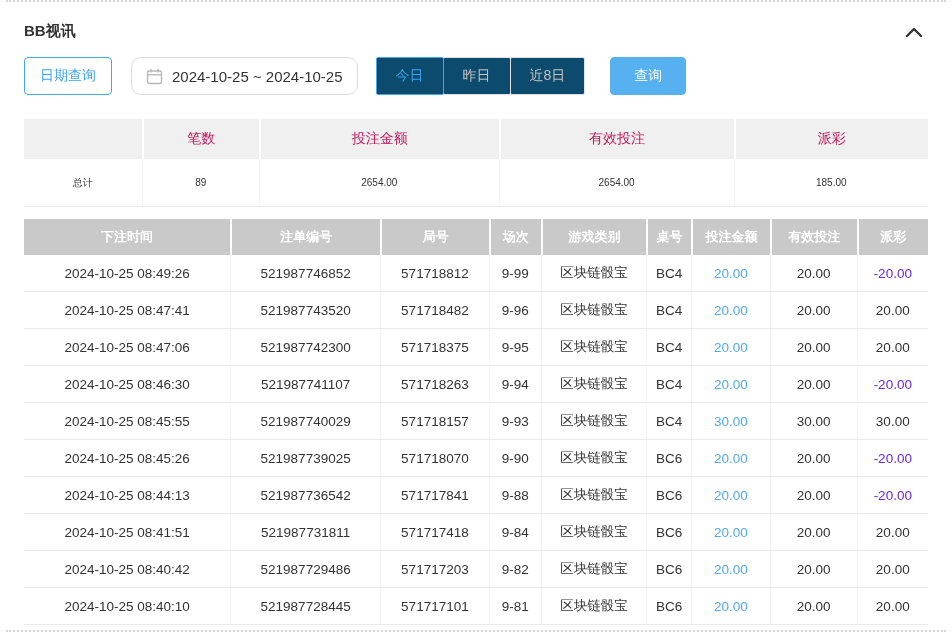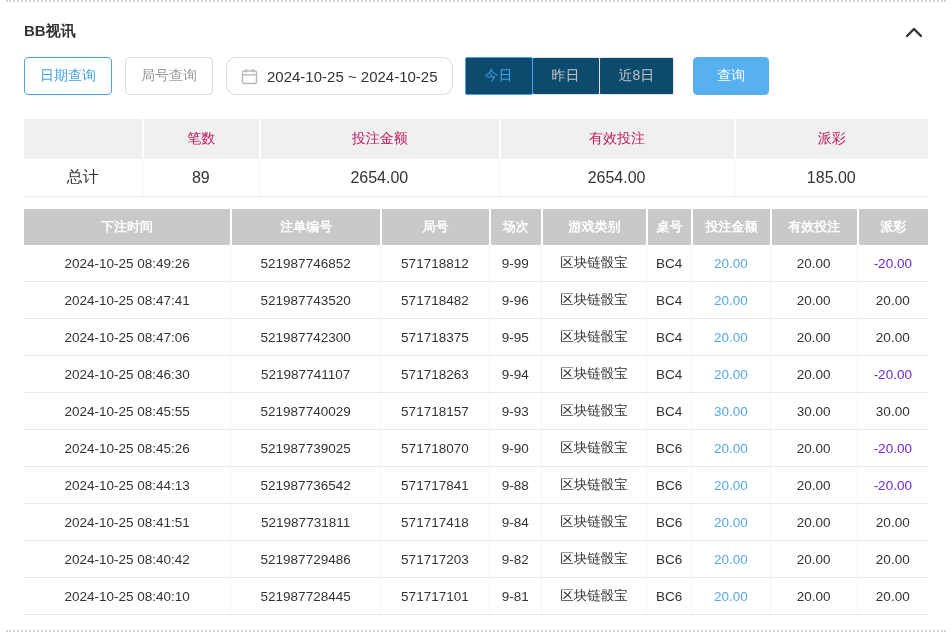--- a/index.html
+++ b/index.html
@@ -26,21 +26,21 @@
     display: flex; justify-content: space-between; align-items: center;
     padding: 20px 28px 10px 24px;
   }
   .section-header h2 { font-size: 15px; font-weight: bold; margin: 0; color: #333; }
   .chevron { cursor: pointer; display: flex; align-items: center; }
   .chevron svg { display: block; }
 
   
   .filter-bar {
     display: flex; align-items: center;
-    padding: 6px 24px 0 24px; gap: 13px;
+    padding: 6px 24px 0 24px; gap: 19px;
   }
   .btn {
     font-family: inherit; font-size: 14px; height: 38px;
     border-radius: 4px; background: #fff; cursor: pointer; padding: 0 15px;
   }
   .btn.outline-active { border: 1px solid #45a6e8; color: #3da2e8; }
   .btn.outline { border: 1px solid #dcdcdc; color: #9a9a9a; }
   .date-input {
     display: flex; align-items: center; gap: 9px;
     border: 1px solid #dcdcdc; border-radius: 10px;
@@ -66,21 +66,21 @@
   .summary-table {
     width: 904px; margin: 24px 24px 0 24px;
     border-collapse: separate; border-spacing: 0; table-layout: fixed;
   }
   .summary-table th {
     background: #f0f0f0; height: 40px; font-weight: normal;
     color: #be185d; font-size: 14px; border-left: 2px solid #fff; text-align: center;
   }
   .summary-table th:first-child { border-left: none; }
   .summary-table td {
-    background: #fff; height: 38px; text-align: center; font-size: 16px;
+    background: #fff; height: 48px; text-align: center; font-size: 10px;
     border-bottom: 1px solid #ececec; border-left: 1px solid #f3f3f3; color: #333;
   }
   .summary-table td:first-child { border-left: none; }
 
   
   .records-table {
     width: 904px; margin: 12px 24px 0 24px;
     border-collapse: separate; border-spacing: 0; table-layout: fixed;
   }
   .records-table th {
@@ -108,21 +108,20 @@
     <h2>BB视讯</h2>
     <span class="chevron">
       <svg width="20" height="14" viewBox="0 0 20 14">
         <polyline points="3,11 10,4 17,11" fill="none" stroke="#333" stroke-width="2.4" stroke-linecap="round" stroke-linejoin="round"></polyline>
       </svg>
     </span>
   </div>
 
   <div class="filter-bar">
     <button class="btn outline-active">日期查询</button>
-    <button class="btn outline">局号查询</button>
     <div class="date-input">
       <span class="cal-icon">
         <svg width="17" height="17" viewBox="0 0 17 17">
           <rect x="1.5" y="3" width="14" height="12.5" rx="1.5" fill="none" stroke="#b8b8b8" stroke-width="1.4"></rect>
           <line x1="1.5" y1="6.8" x2="15.5" y2="6.8" stroke="#b8b8b8" stroke-width="1.4"></line>
           <line x1="5" y1="1" x2="5" y2="4.5" stroke="#b8b8b8" stroke-width="1.4"></line>
           <line x1="12" y1="1" x2="12" y2="4.5" stroke="#b8b8b8" stroke-width="1.4"></line>
         </svg>
       </span>
       <span>2024-10-25 ~ 2024-10-25</span>

